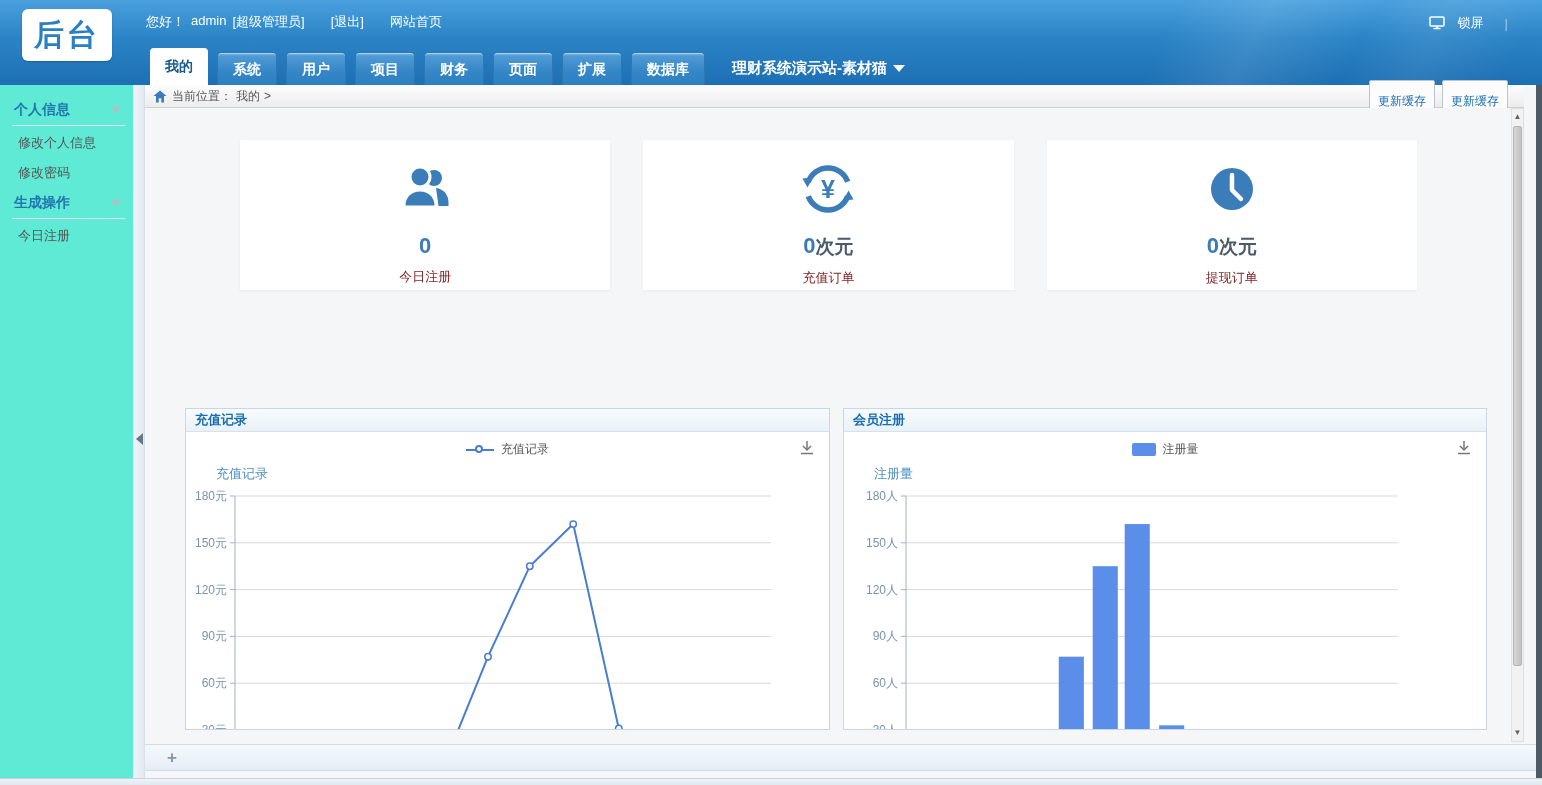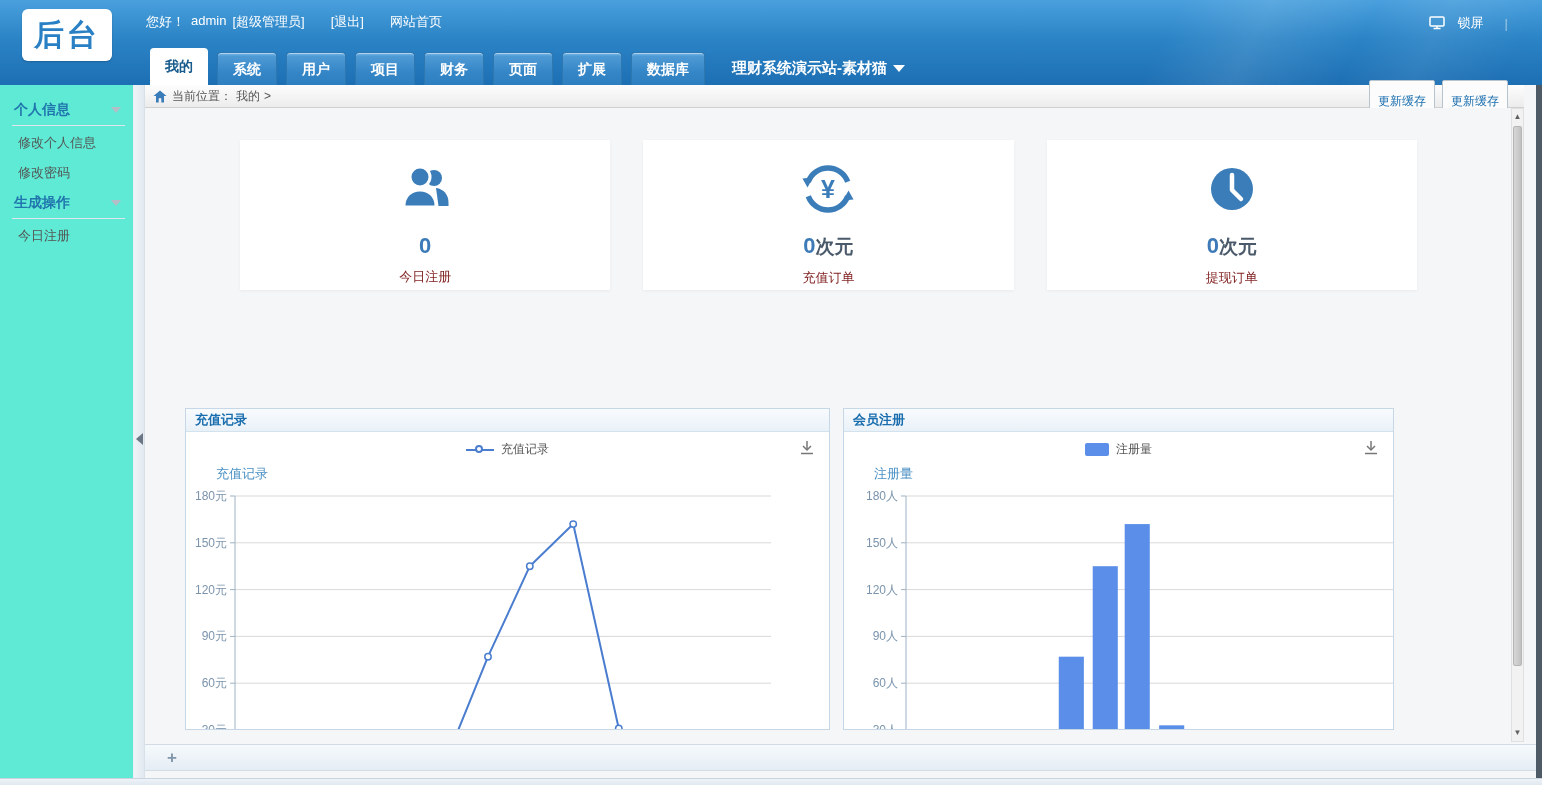--- a/index.html
+++ b/index.html
@@ -58,21 +58,21 @@
   .cards { position:absolute; left:240px; top:140px; width:1177px; height:150px; display:flex; gap:33px; }
   .card { flex:1; background:#fff; box-shadow:0 1px 3px rgba(0,0,0,.05); text-align:center; padding-top:13px; }
   .card .icon-wrap { height:72px; display:flex; align-items:center; justify-content:center; }
   .card .num-row { margin-top:8px; font-size:22px; font-weight:bold; color:#3d7ab8; }
   .card .num-row .unit { color:#4a5a6a; font-size:19px; }
   .card .stat-label { margin-top:9px; font-size:13px; color:#7f1d1d; }
 
   
   .panel { position:absolute; top:408px; height:322px; background:#fff; border:1px solid #c6d8e7; overflow:hidden; }
   .panel-0 { left:185px; width:645px; }
-  .panel-1 { left:843px; width:551px; }
+  .panel-1 { left:843px; width:644px; }
   .panel-header { position:relative; z-index:3; height:23px; line-height:22px;
     background:linear-gradient(180deg,#f8fbfe,#e9f1f8); border-bottom:1px solid #d4e2ee;
     color:#1a6eae; font-size:13px; font-weight:bold; padding-left:9px; }
   .panel svg.chart { position:absolute; left:0; top:0; z-index:1; }
   .legend { position:absolute; z-index:2; top:32px; left:0; width:100%; display:flex; justify-content:center; align-items:center; gap:7px;
     font-size:12px; color:#555; cursor:pointer; }
   .legend-line { position:relative; width:28px; height:2px; }
   .legend-line .legend-circle { position:absolute; left:9px; top:-4px; width:8px; height:8px; border-radius:50%; background:#fff; border:2px solid #888; }
   .legend-swatch { width:24px; height:13px; border-radius:2px; }
   .download-btn { position:absolute; z-index:2; right:14px; top:31px; cursor:pointer; }

